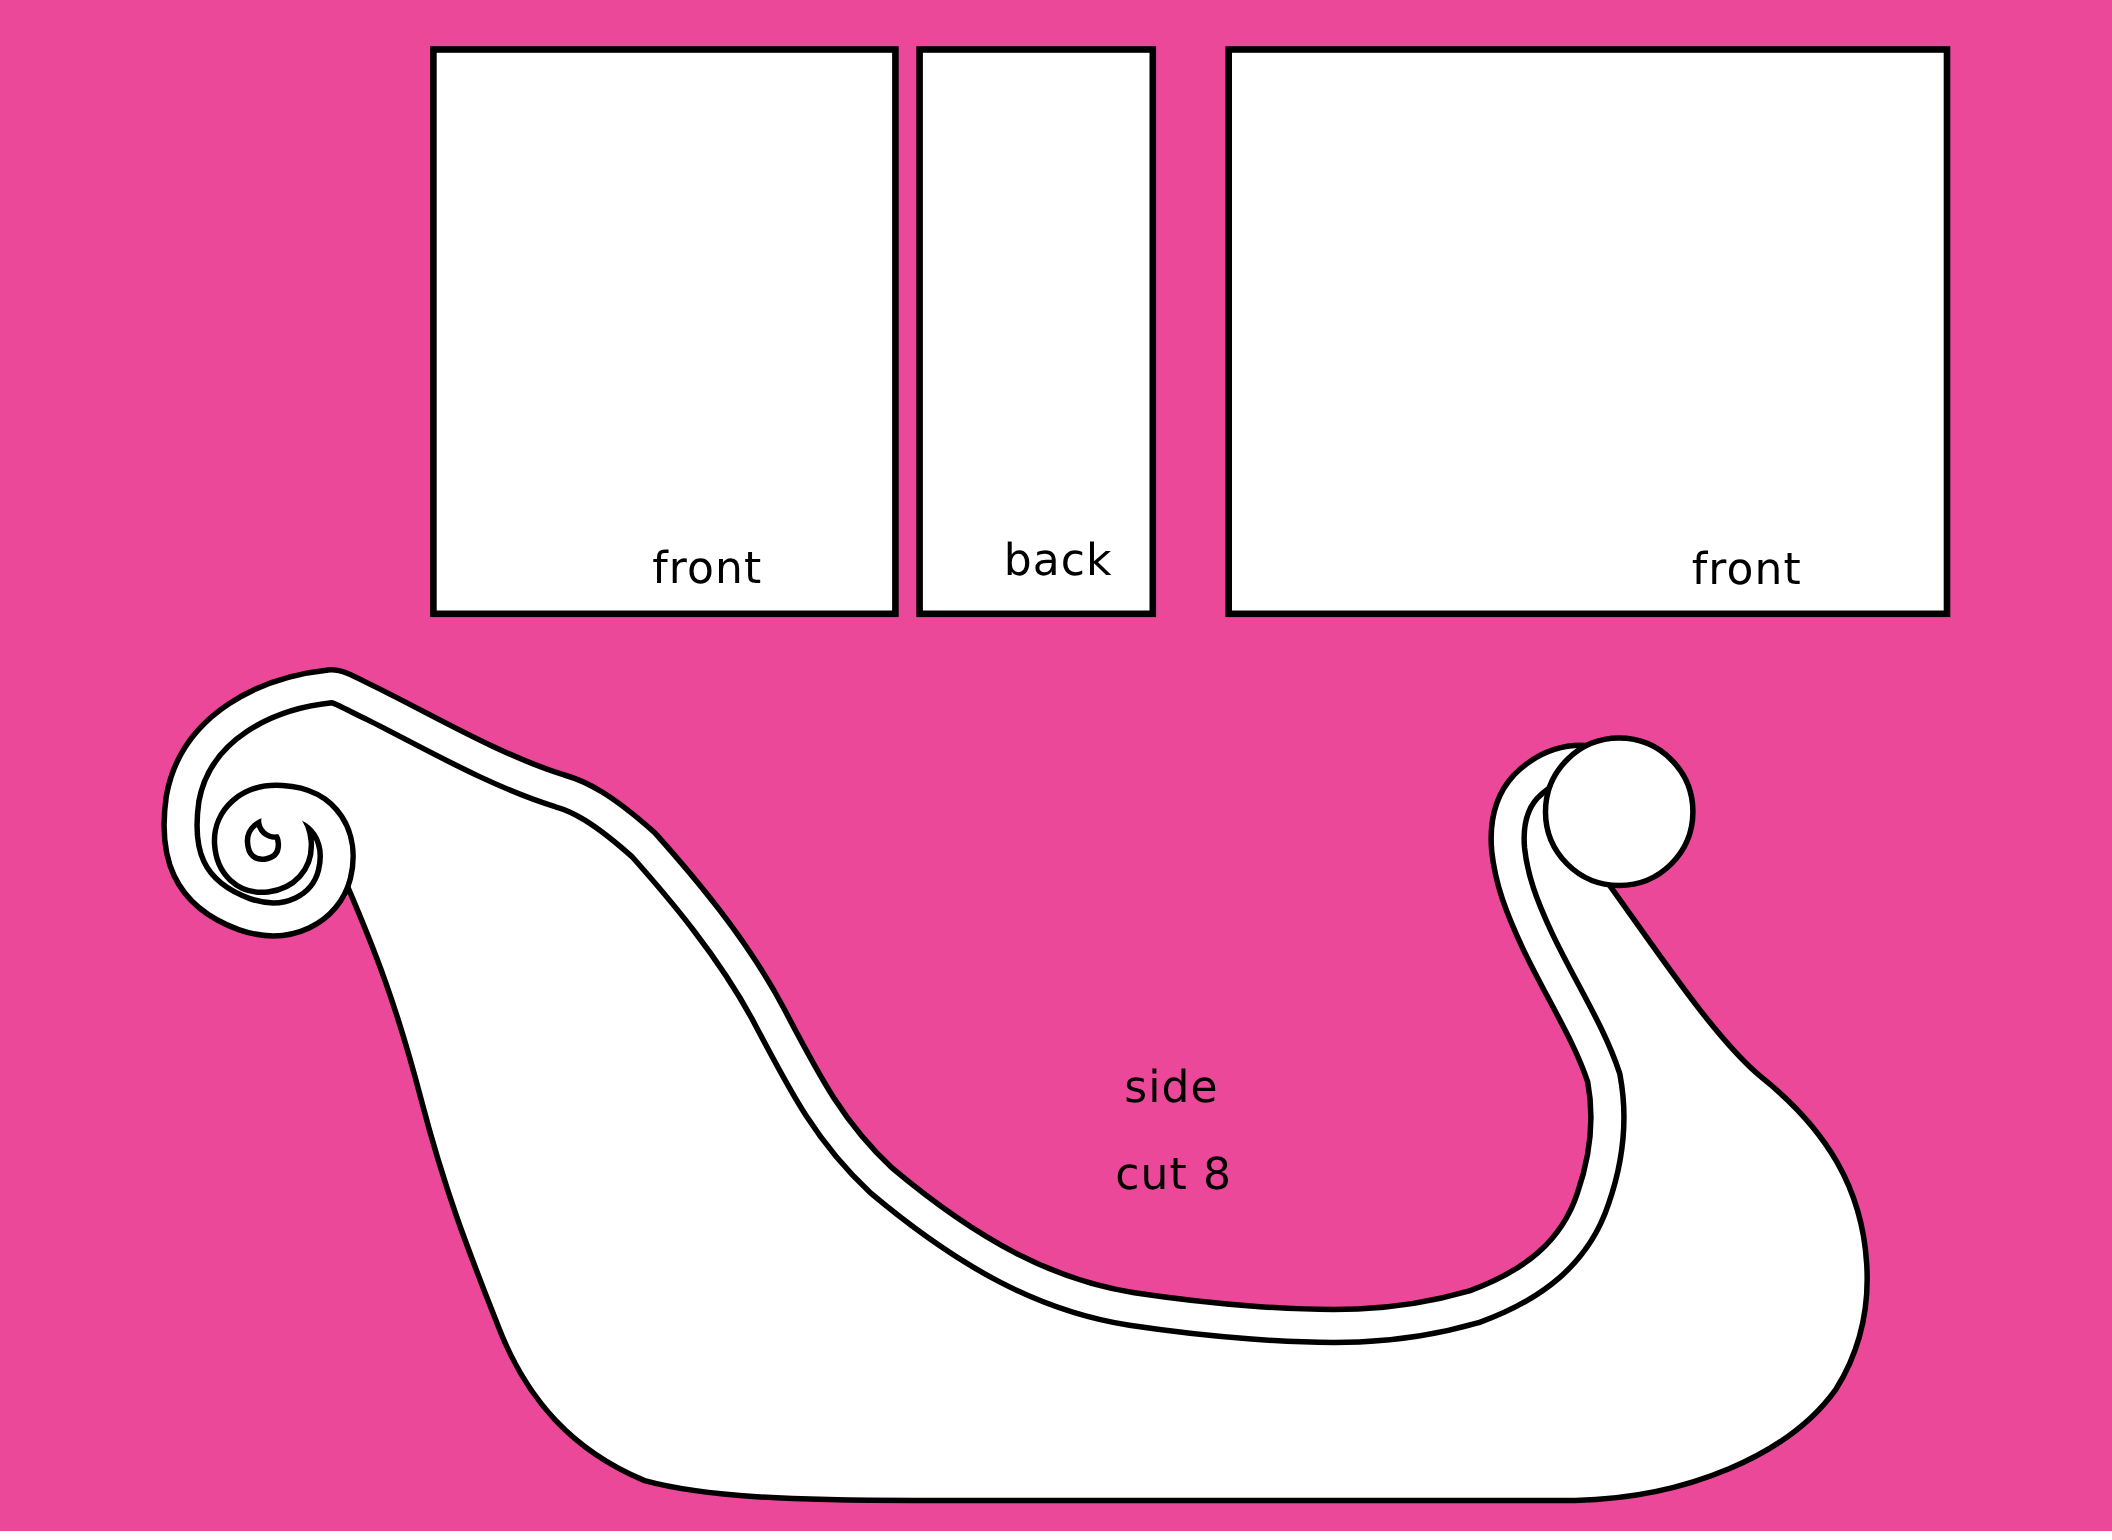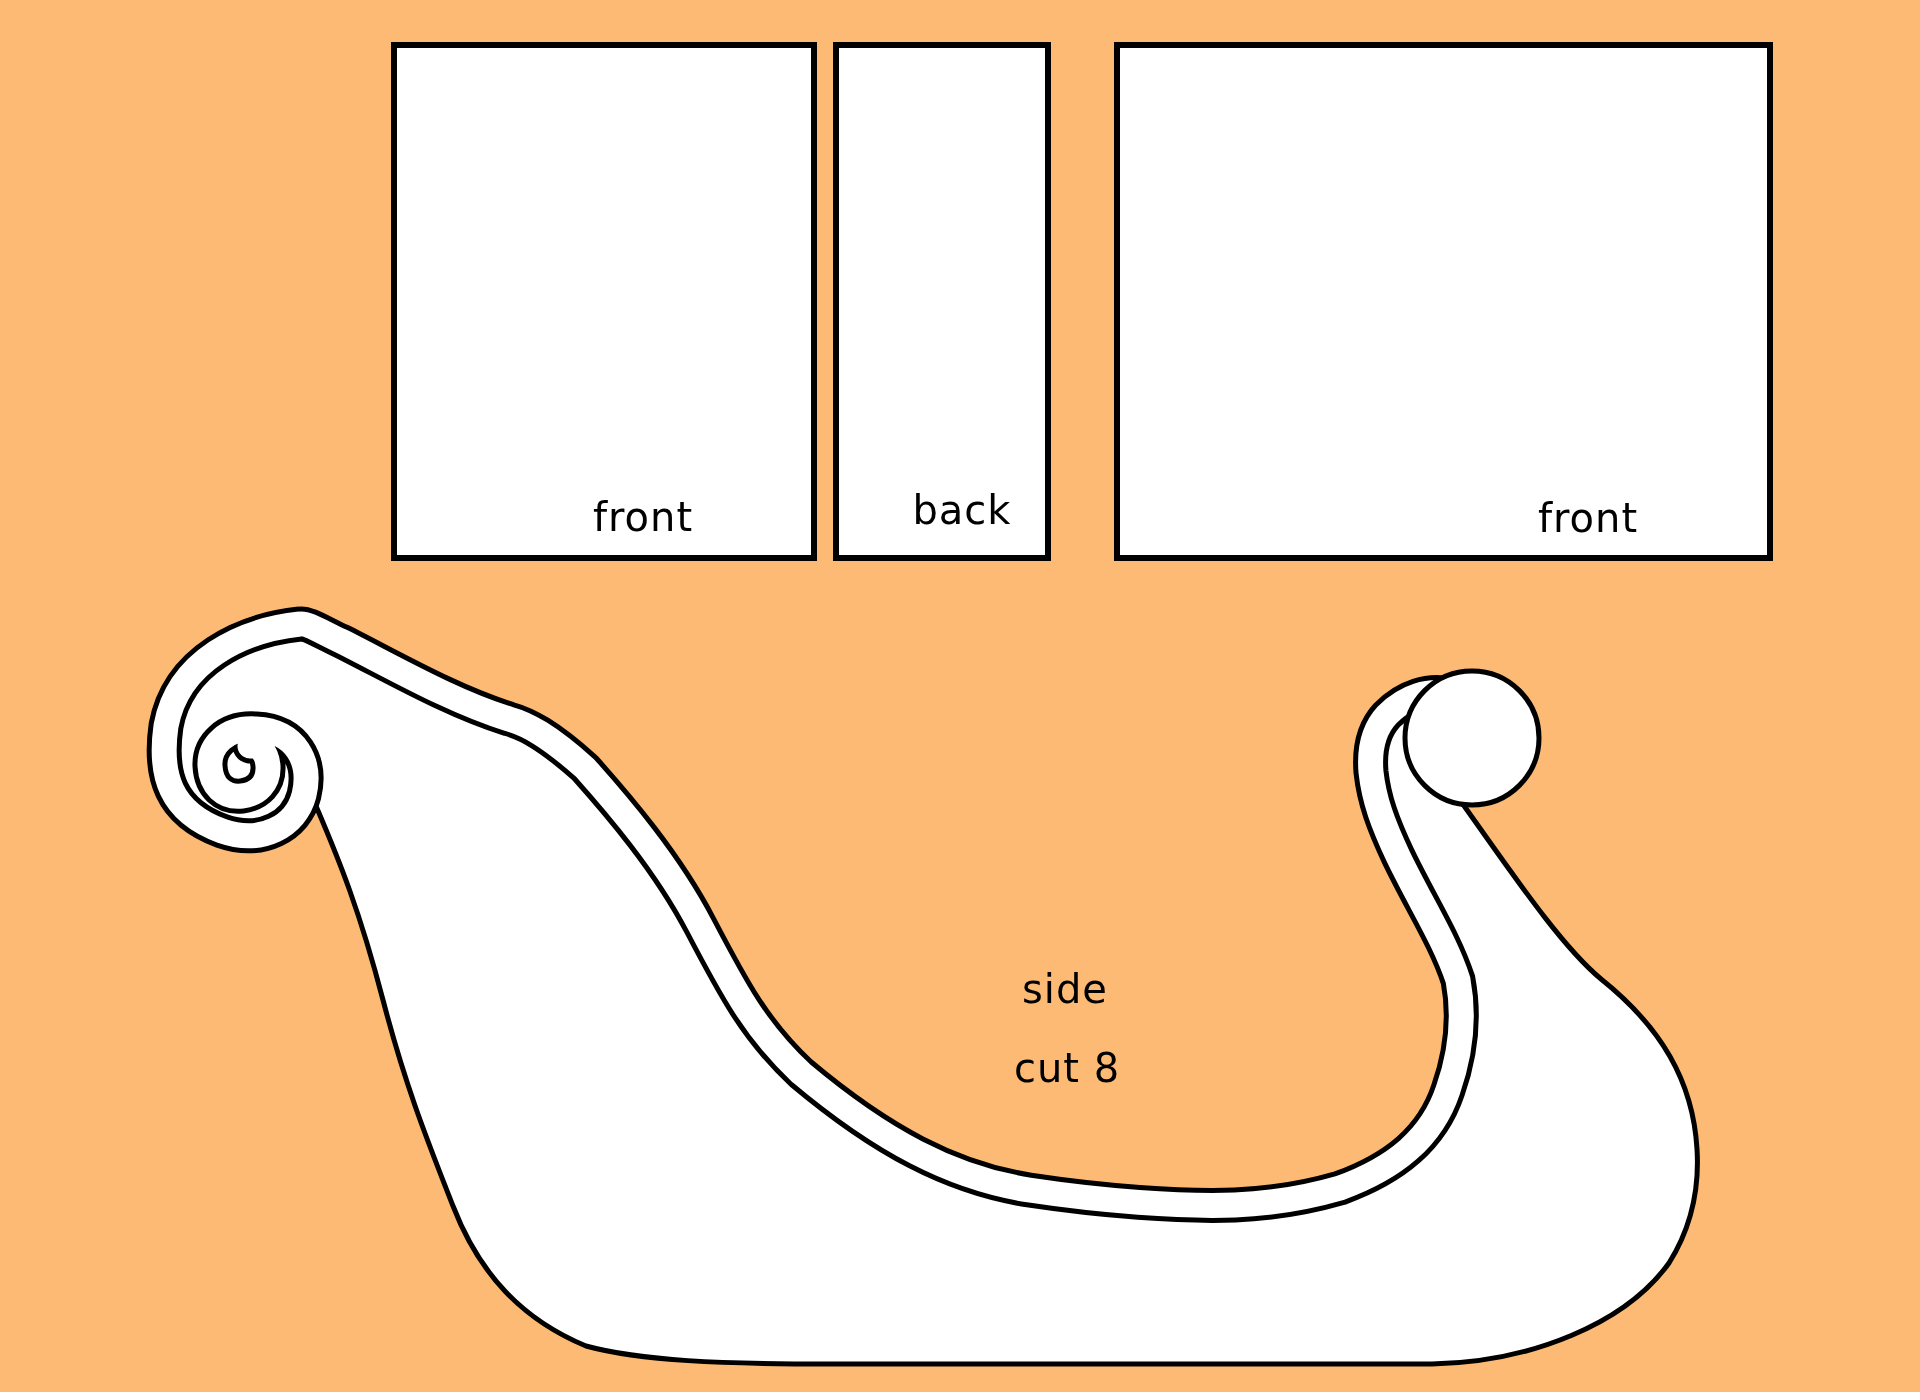--- a/index.html
+++ b/index.html
@@ -4,21 +4,21 @@
 <style>
   html, body {
     margin: 0;
     padding: 0;
     background: #ffffff;
   }
   #sheet {
     position: relative;
     width: 1920px;
     height: 1392px;
-    background: #fdba74;
+    background: #ec4899;
     overflow: hidden;
     font-family: "DejaVu Sans", "Liberation Sans", sans-serif;
   }
   #pattern-svg {
     position: absolute;
     left: 0;
     top: 0;
     width: 1920px;
     height: 1400px;
   }

